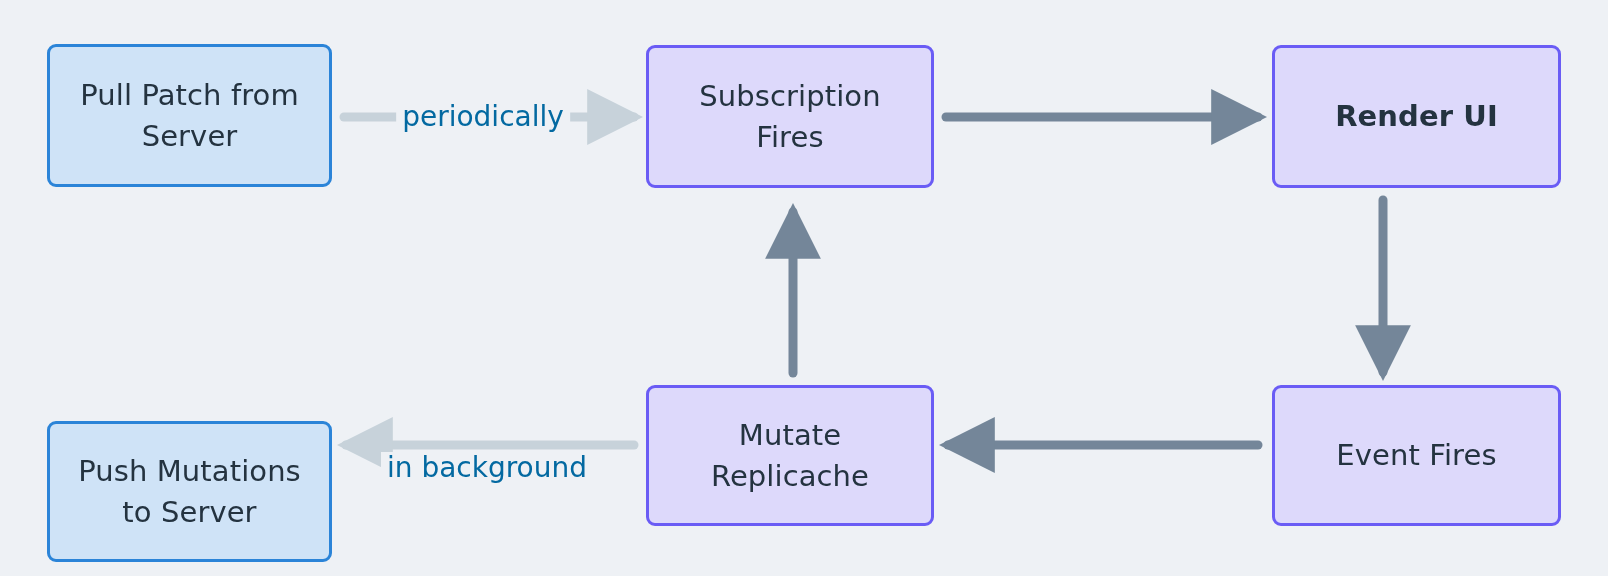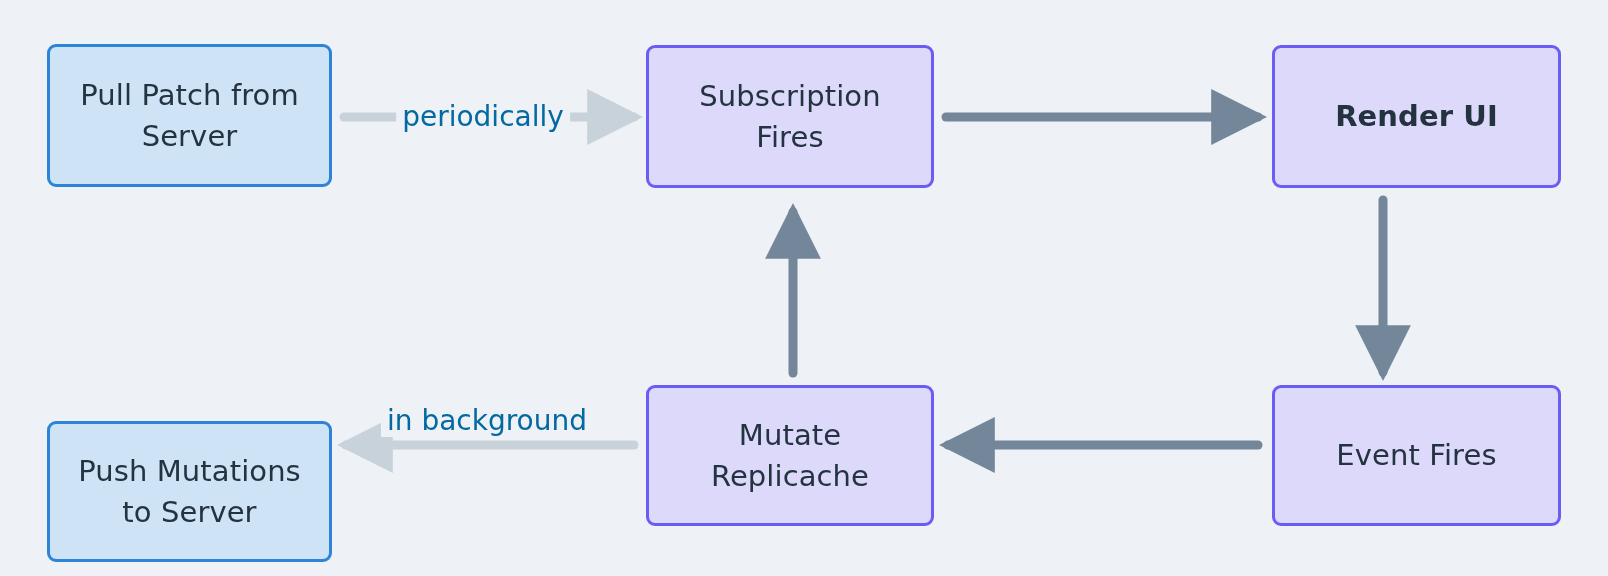--- a/index.html
+++ b/index.html
@@ -130,15 +130,15 @@
     <span class="label">Mutate
 Replicache</span>
   </div>
 
   <div class="node node-purple" style="left:1272px; top:385px; width:289px; height:141px;">
     <span class="label">Event Fires</span>
   </div>
 
   <div class="edge-label" style="left:483px; top:117px; transform:translate(-50%,-50%);">periodically</div>
 
-  <div class="edge-label" style="left:487px; top:421px; transform:translate(-50%,-50%);">in background</div>
+  <div class="edge-label" style="left:487px; top:468px; transform:translate(-50%,-50%);">in background</div>
 
 </div>
 
 </body></html>

